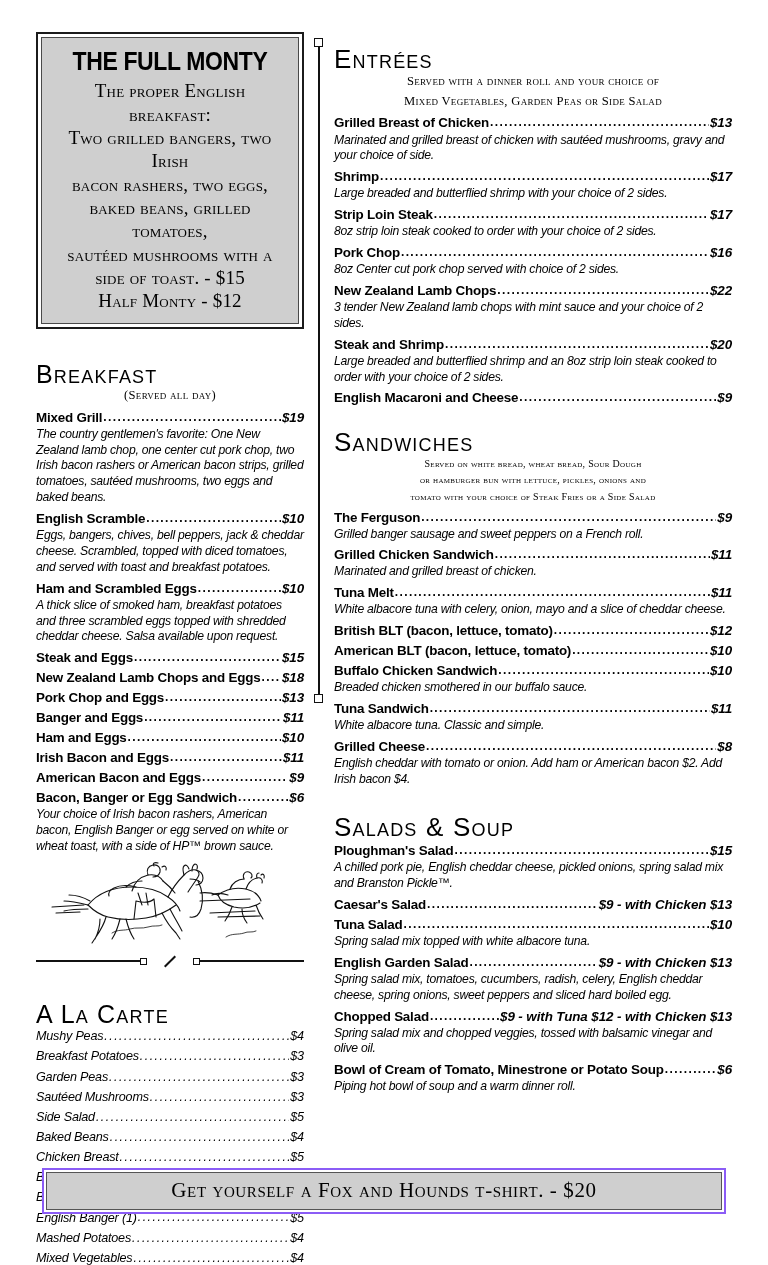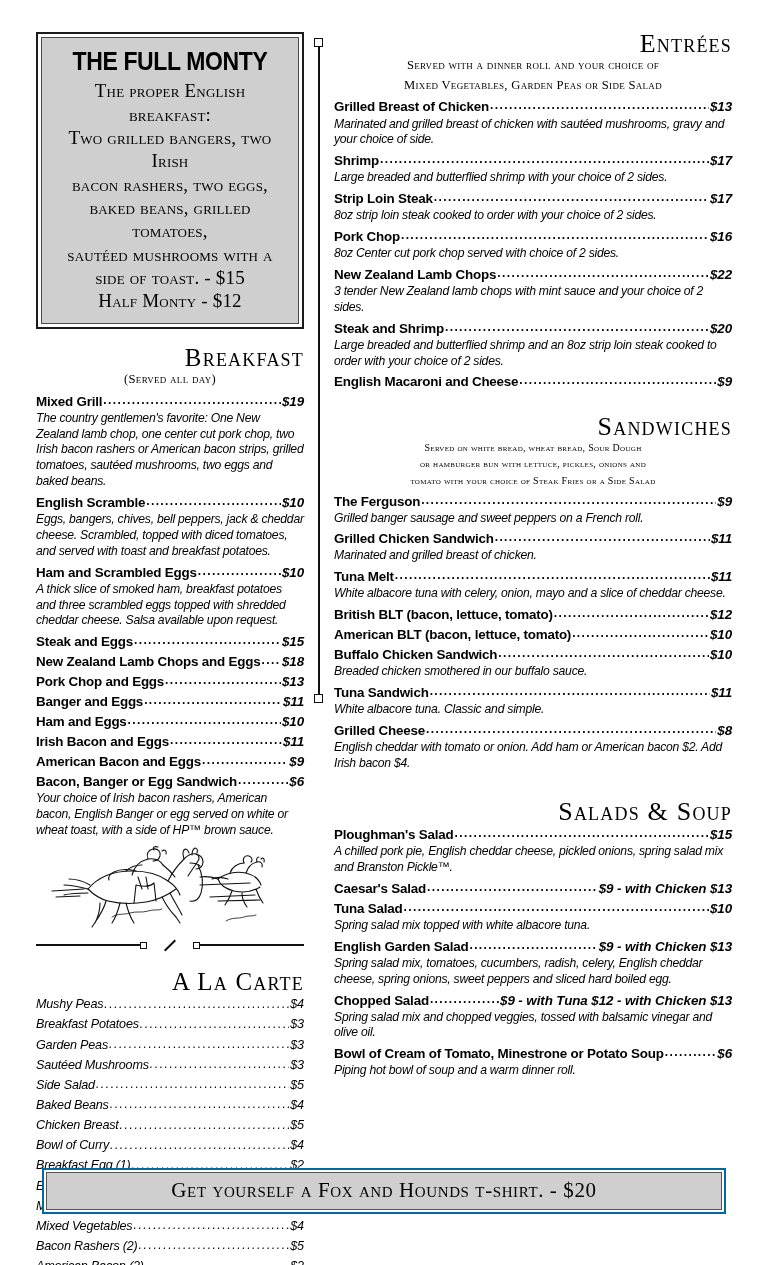--- a/index.html
+++ b/index.html
@@ -46,46 +46,46 @@
   .monty-line {
     font-family: "Liberation Serif", serif;
     font-size: 19px;
     font-variant: small-caps;
     letter-spacing: 0.2px;
     line-height: 1.23;
   }
 
   
   .sec-head {
-    text-align: right;
-    font-family: Liberation Serif, serif;
+    text-align: left;
+    font-family: Liberation Sans, sans-serif;
     font-variant: small-caps;
     font-size: 25px;
     letter-spacing: 1.2px;
     line-height: 1.05;
-    margin: 16px 0 0 0;
+    margin: 32px 0 0 0;
     font-weight: normal;
   }
   .sec-head.big { font-size: 26px; }
   .sec-sub {
     text-align: center;
     font-family: "Liberation Serif", serif;
     font-variant: small-caps;
     font-size: 12.6px;
     letter-spacing: 0.3px;
     line-height: 1.16;
     margin: 1px 0 5px 0;
   }
   .sec-sub.small { font-size: 10px; }
 
   
   .item { margin: 0 0 1px 0; }
   .row {
     display: flex;
-    align-items: center;
+    align-items: flex-end;
     font-family: "Liberation Sans", sans-serif;
     font-weight: bold;
     font-size: 13.4px;
     line-height: 1.42;
     white-space: nowrap;
   }
   .row .nm { flex: 0 0 auto; letter-spacing: -0.2px; }
   .row .dots {
     flex: 1 1 auto;
     overflow: hidden;
@@ -143,21 +143,21 @@
   }
   .vdiv-cap {
     position: absolute; left: 314px;
     width: 9px; height: 9px; border: 1.4px solid #111; background: #fff;
   }
   .vdiv-cap.top { top: 38px; }
   .vdiv-cap.bot { top: 694px; }
 
   
   .banner-wrap { position: absolute; left: 42px; top: 1168px; width: 684px; }
-  .banner-outer { border: 2px solid #0369a1; background: #fff; padding: 2px; }
+  .banner-outer { border: 2px solid #8b5cf6; background: #fff; padding: 2px; }
   .banner-inner {
     border: 1px solid #555;
     background: #cfcfcf;
     text-align: center;
     padding: 6px 0 7px 0;
     font-family: "Liberation Serif", serif;
     font-variant: small-caps;
     font-size: 21px;
     letter-spacing: 0.6px;
     line-height: 1.1;

